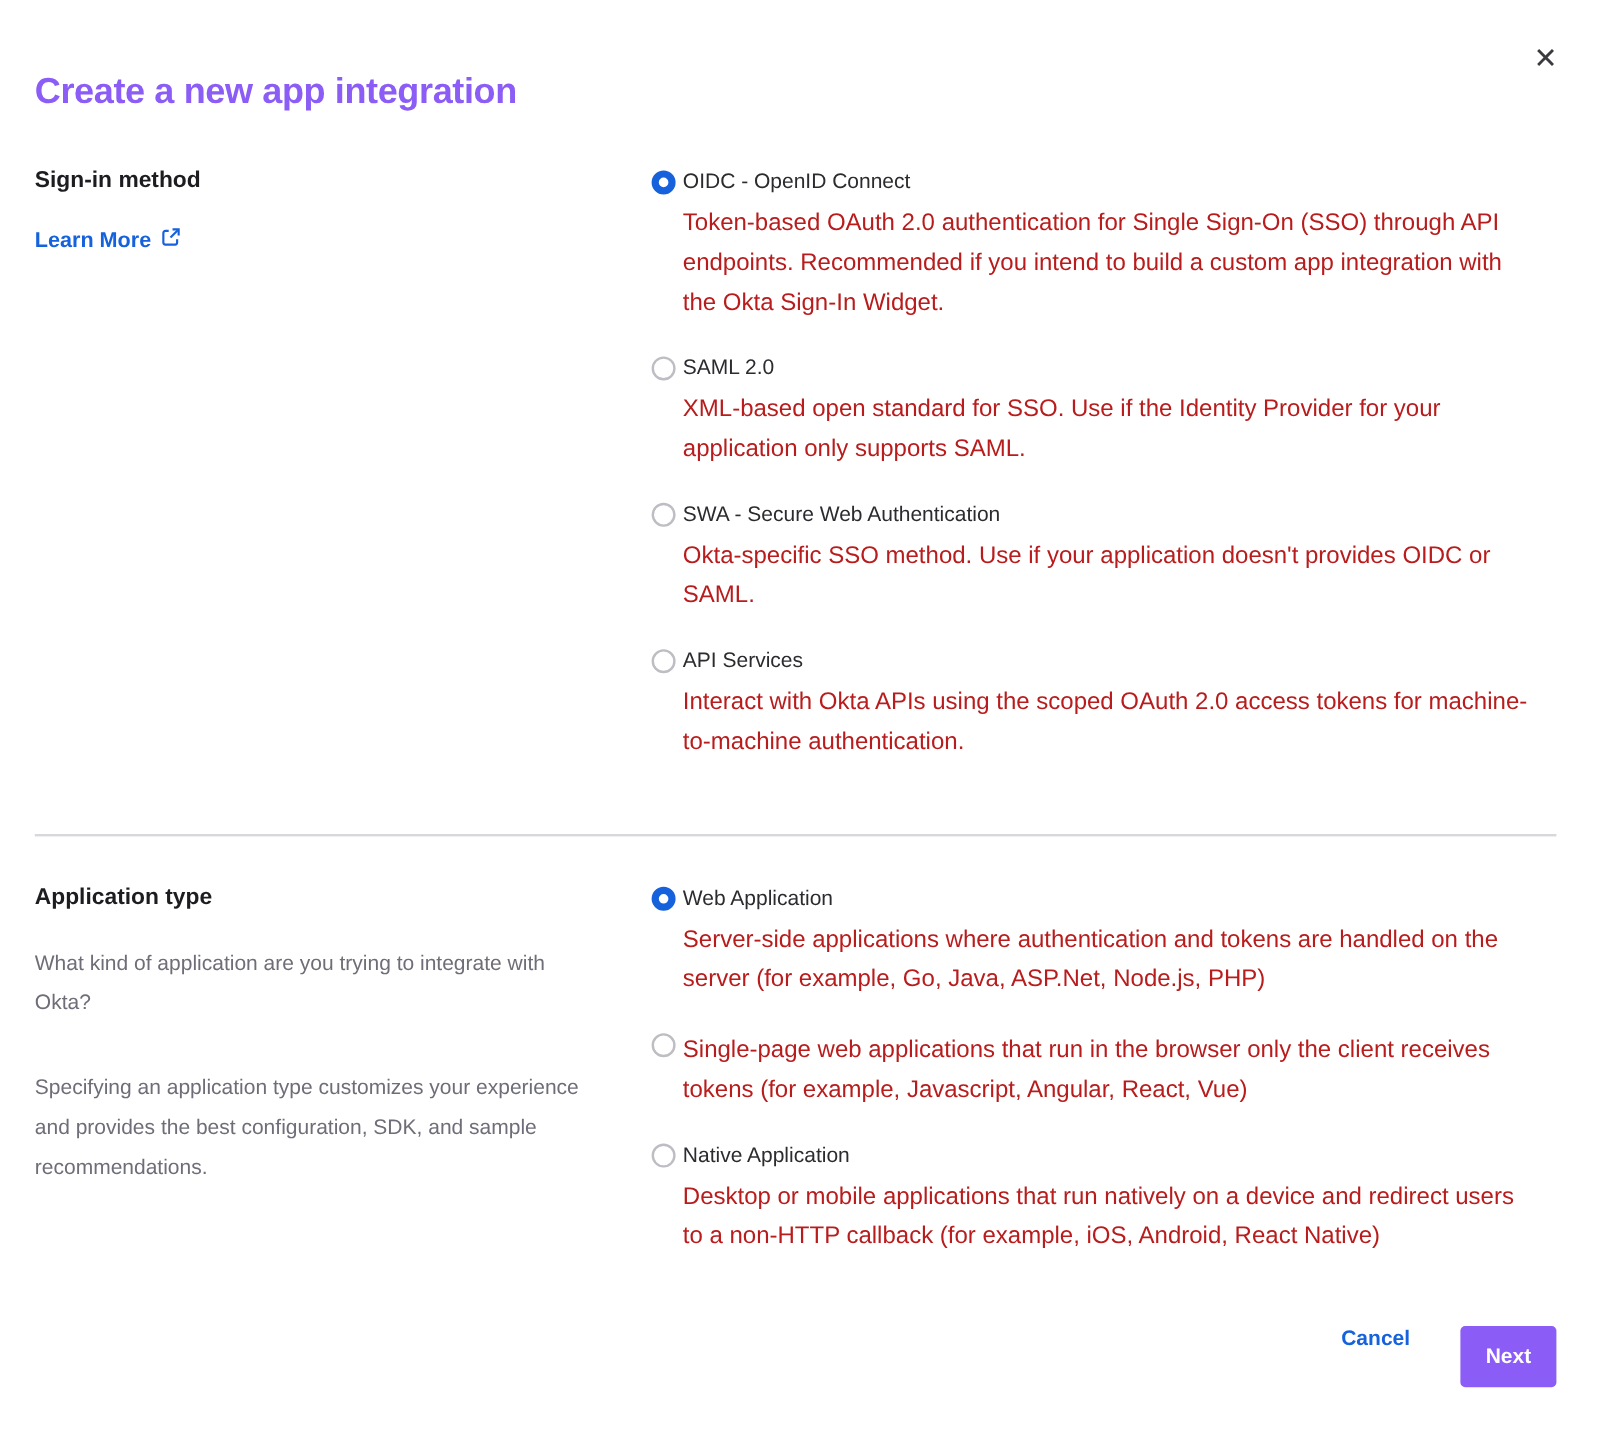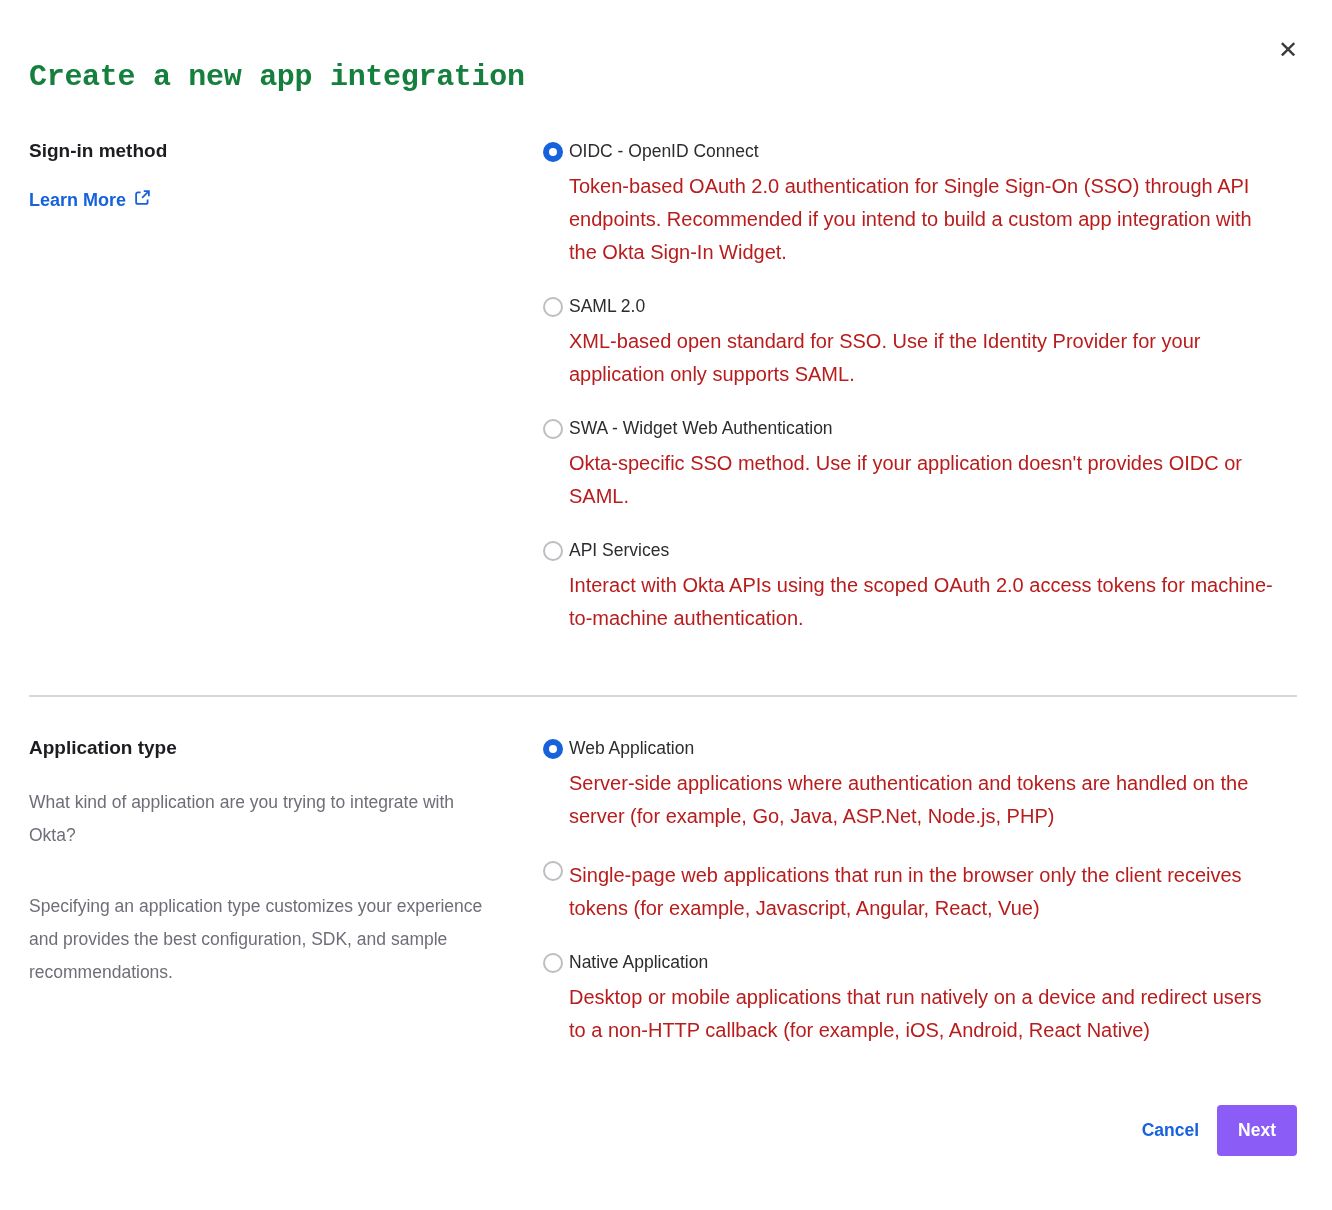--- a/index.html
+++ b/index.html
@@ -19,22 +19,21 @@
   .close-btn {
     position: absolute; top: 36px; right: 32px;
     background: none; border: none; cursor: pointer;
     font-size: 24px; line-height: 24px; color: #3a3a3f;
     padding: 2px;
     font-family: "Liberation Sans", sans-serif;
   }
   h1.title {
     margin: 0 0 46px 0;
     font-size: 30px; font-weight: 700; letter-spacing: -0.3px;
-    color: #15803d;
-    font-family: Liberation Mono, monospace;
+    color: #8b5cf6;
   }
   .section { display: flex; align-items: flex-start; }
   .section .left { width: 514px; flex: none; padding-right: 44px; }
   .section .right { flex: 1; min-width: 0; }
   h2.group-label {
     margin: 0 0 27px 0;
     font-size: 19px; font-weight: 700; color: #1d1d21;
   }
   .learn-more {
     display: inline-flex; align-items: center; gap: 8px;
@@ -62,22 +61,22 @@
     font-size: 20px; line-height: 33px; color: #b91c1c;
     max-width: 710px;
   }
 
   hr.divider {
     border: none; border-top: 2px solid #d7d7dc;
     margin: 60px 0 40px 0;
   }
 
   footer.actions {
-    display: flex; justify-content: flex-end; align-items: center;
-    gap: 18px; margin-top: 58px; padding-right: 0;
+    display: flex; justify-content: flex-end; align-items: flex-start;
+    gap: 42px; margin-top: 58px; padding-right: 0;
   }
   .cancel-link {
     color: #1662dd; font-size: 17.5px; font-weight: 700;
     text-decoration: none; cursor: pointer;
   }
   .next-btn {
     background: #8b5cf6; color: #ffffff;
     border: none; border-radius: 4px;
     font-family: "Liberation Sans", sans-serif;
     font-size: 17.5px; font-weight: 700;
@@ -121,21 +120,21 @@
       <div class="option">
         <span class="radio"></span>
         <div>
           <div class="option-label">SAML 2.0</div>
           <div class="option-desc">XML-based open standard for SSO. Use if the Identity Provider for your application only supports SAML.</div>
         </div>
       </div>
       <div class="option">
         <span class="radio"></span>
         <div>
-          <div class="option-label">SWA - Widget Web Authentication</div>
+          <div class="option-label">SWA - Secure Web Authentication</div>
           <div class="option-desc">Okta-specific SSO method. Use if your application doesn't provides OIDC or SAML.</div>
         </div>
       </div>
       <div class="option">
         <span class="radio"></span>
         <div>
           <div class="option-label">API Services</div>
           <div class="option-desc">Interact with Okta APIs using the scoped OAuth 2.0 access tokens for machine-to-machine authentication.</div>
         </div>
       </div>

